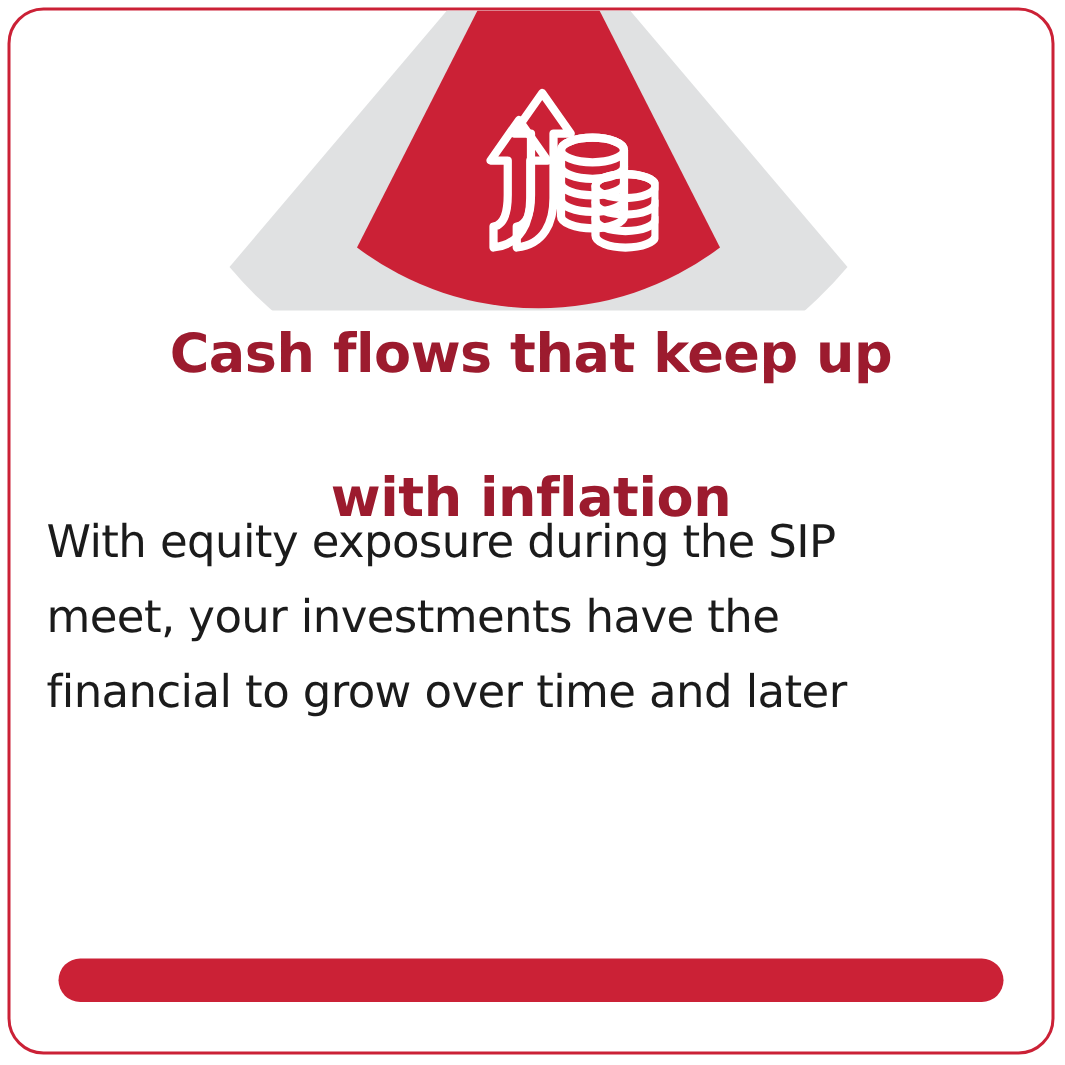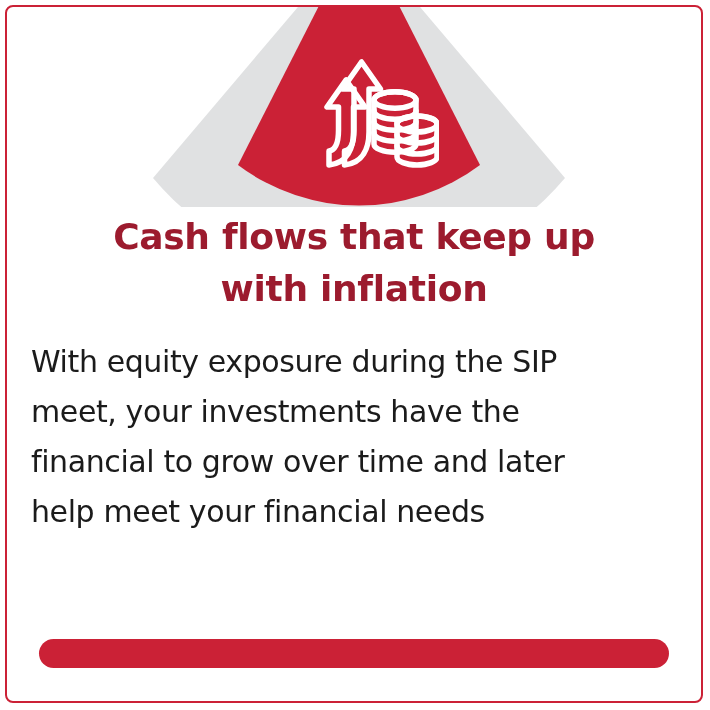--- a/index.html
+++ b/index.html
@@ -16,21 +16,21 @@
 
   
   .card {
     position: absolute;
     left: 5px;
     top: 5px;
     width: 698px;
     height: 698px;
     box-sizing: border-box;
     border: 2px solid #CB2136;
-    border-radius: 8px;
+    border-radius: 24px;
     background: #ffffff;
     overflow: hidden;
   }
 
   
   .fan-wrap {
     position: absolute;
     left: 0;
     top: 0;
     width: 694px;
@@ -63,21 +63,21 @@
     top: 204px;
     width: 694px;
     text-align: center;
     color: #9C1B2E;
     font-family: "DejaVu Sans", sans-serif;
     font-weight: bold;
     font-size: 36px;
     line-height: 52px;
     letter-spacing: -0.3px;
   }
-  .headline .l2 { display: block; }
+  .headline .l2 { display: block; margin-top: 44px; }
 
   
   .body-copy {
     position: absolute;
     left: 24px;
     top: 330px;
     width: 646px;
     color: #1b1b1b;
     font-family: "DejaVu Sans", sans-serif;
     font-weight: 400;
@@ -168,18 +168,17 @@
 
   <div class="headline">
     <span class="l1">Cash flows that keep up</span>
     <span class="l2">with inflation</span>
   </div>
 
   <div class="body-copy">
     <span>With equity exposure during the SIP</span>
     <span>meet, your investments have the</span>
     <span>financial to grow over time and later</span>
-    <span>help meet your financial needs</span>
   </div>
 
   <div class="accent-bar"></div>
 
 </div>
 
 </body></html>

